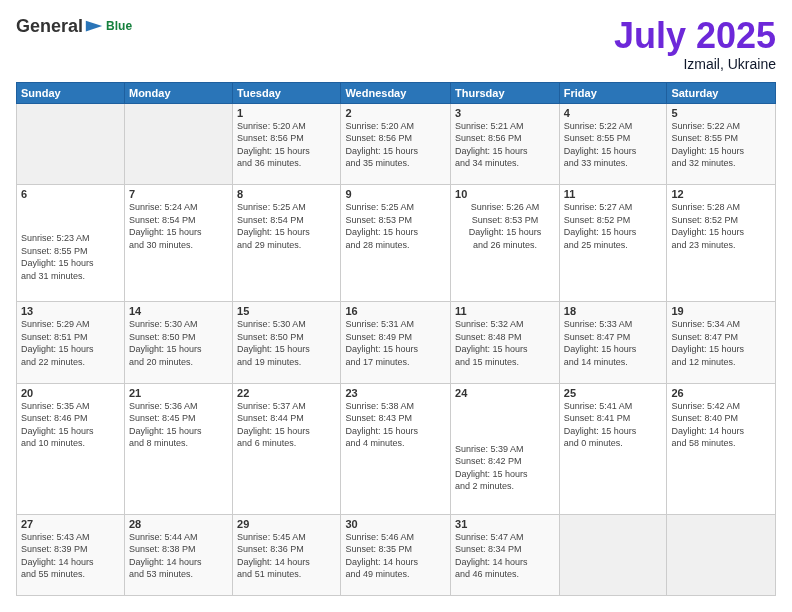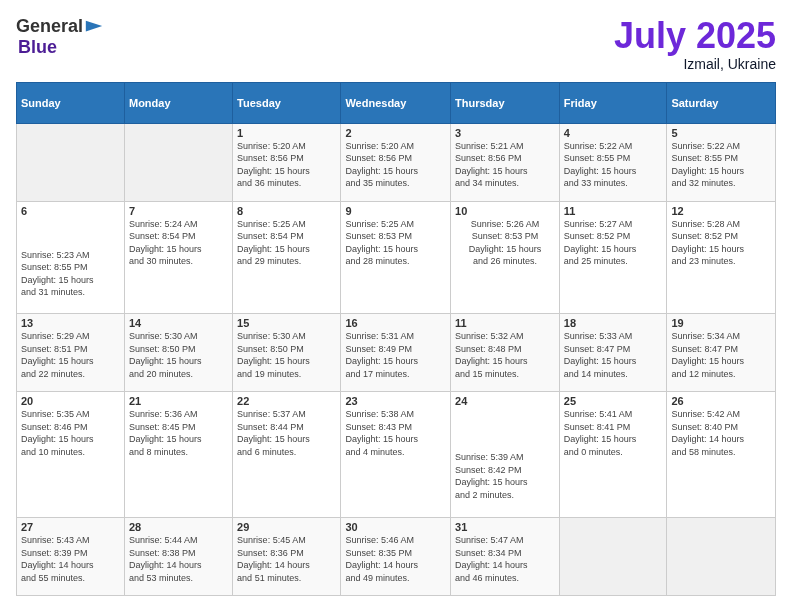--- a/index.html
+++ b/index.html
@@ -45,21 +45,21 @@
     .calendar {
       width: 100%;
       border-collapse: collapse;
       flex: 1;
     }
     .calendar thead tr th {
       background-color: #2a75b8;
       color: #fff;
       font-size: 11px;
       font-weight: bold;
-      padding: 14px 4px;
+      padding: 4px 4px;
       text-align: left;
       border: 1px solid #1e5f9e;
     }
     .calendar tbody tr td {
       border: 1px solid #ccc;
       vertical-align: top;
       padding: 3px 4px;
       font-size: 9px;
       color: #333;
       width: 113px;
@@ -78,42 +78,42 @@
       color: #333;
       display: block;
       margin-bottom: 1px;
     }
     .day-info {
       line-height: 1.4;
       color: #444;
     }
     .logo-wrapper {
       display: flex;
-      flex-direction: column;
+      flex-direction: row;
       align-items: flex-start;
     }
     .logo-line1 {
       display: flex;
       align-items: center;
     }
   </style>
 </head>
 <body>
 
 <div class="page">
   <div class="header">
     <div class="logo-wrapper">
       <div class="logo-line1">
         <span style="font-size:18px;font-weight:bold;color:#333;">General</span>
         <svg class="logo-icon" viewBox="0 0 22 18" xmlns="http://www.w3.org/2000/svg">
           <polygon points="2,2 20,8 2,14" fill="#2a75b8"></polygon>
         </svg>
       </div>
       <div>
-        <span style="font-size:18px;font-weight:bold;color:#4c1d95;margin-left:2px;">Blue</span>
+        <span style="font-size:12px;font-weight:bold;color:#15803d;margin-left:2px;">Blue</span>
       </div>
     </div>
     <div class="title-block">
       <div class="title-month">July 2025</div>
       <div class="title-location">Izmail, Ukraine</div>
     </div>
   </div>
 
   <table class="calendar">
     <thead>

